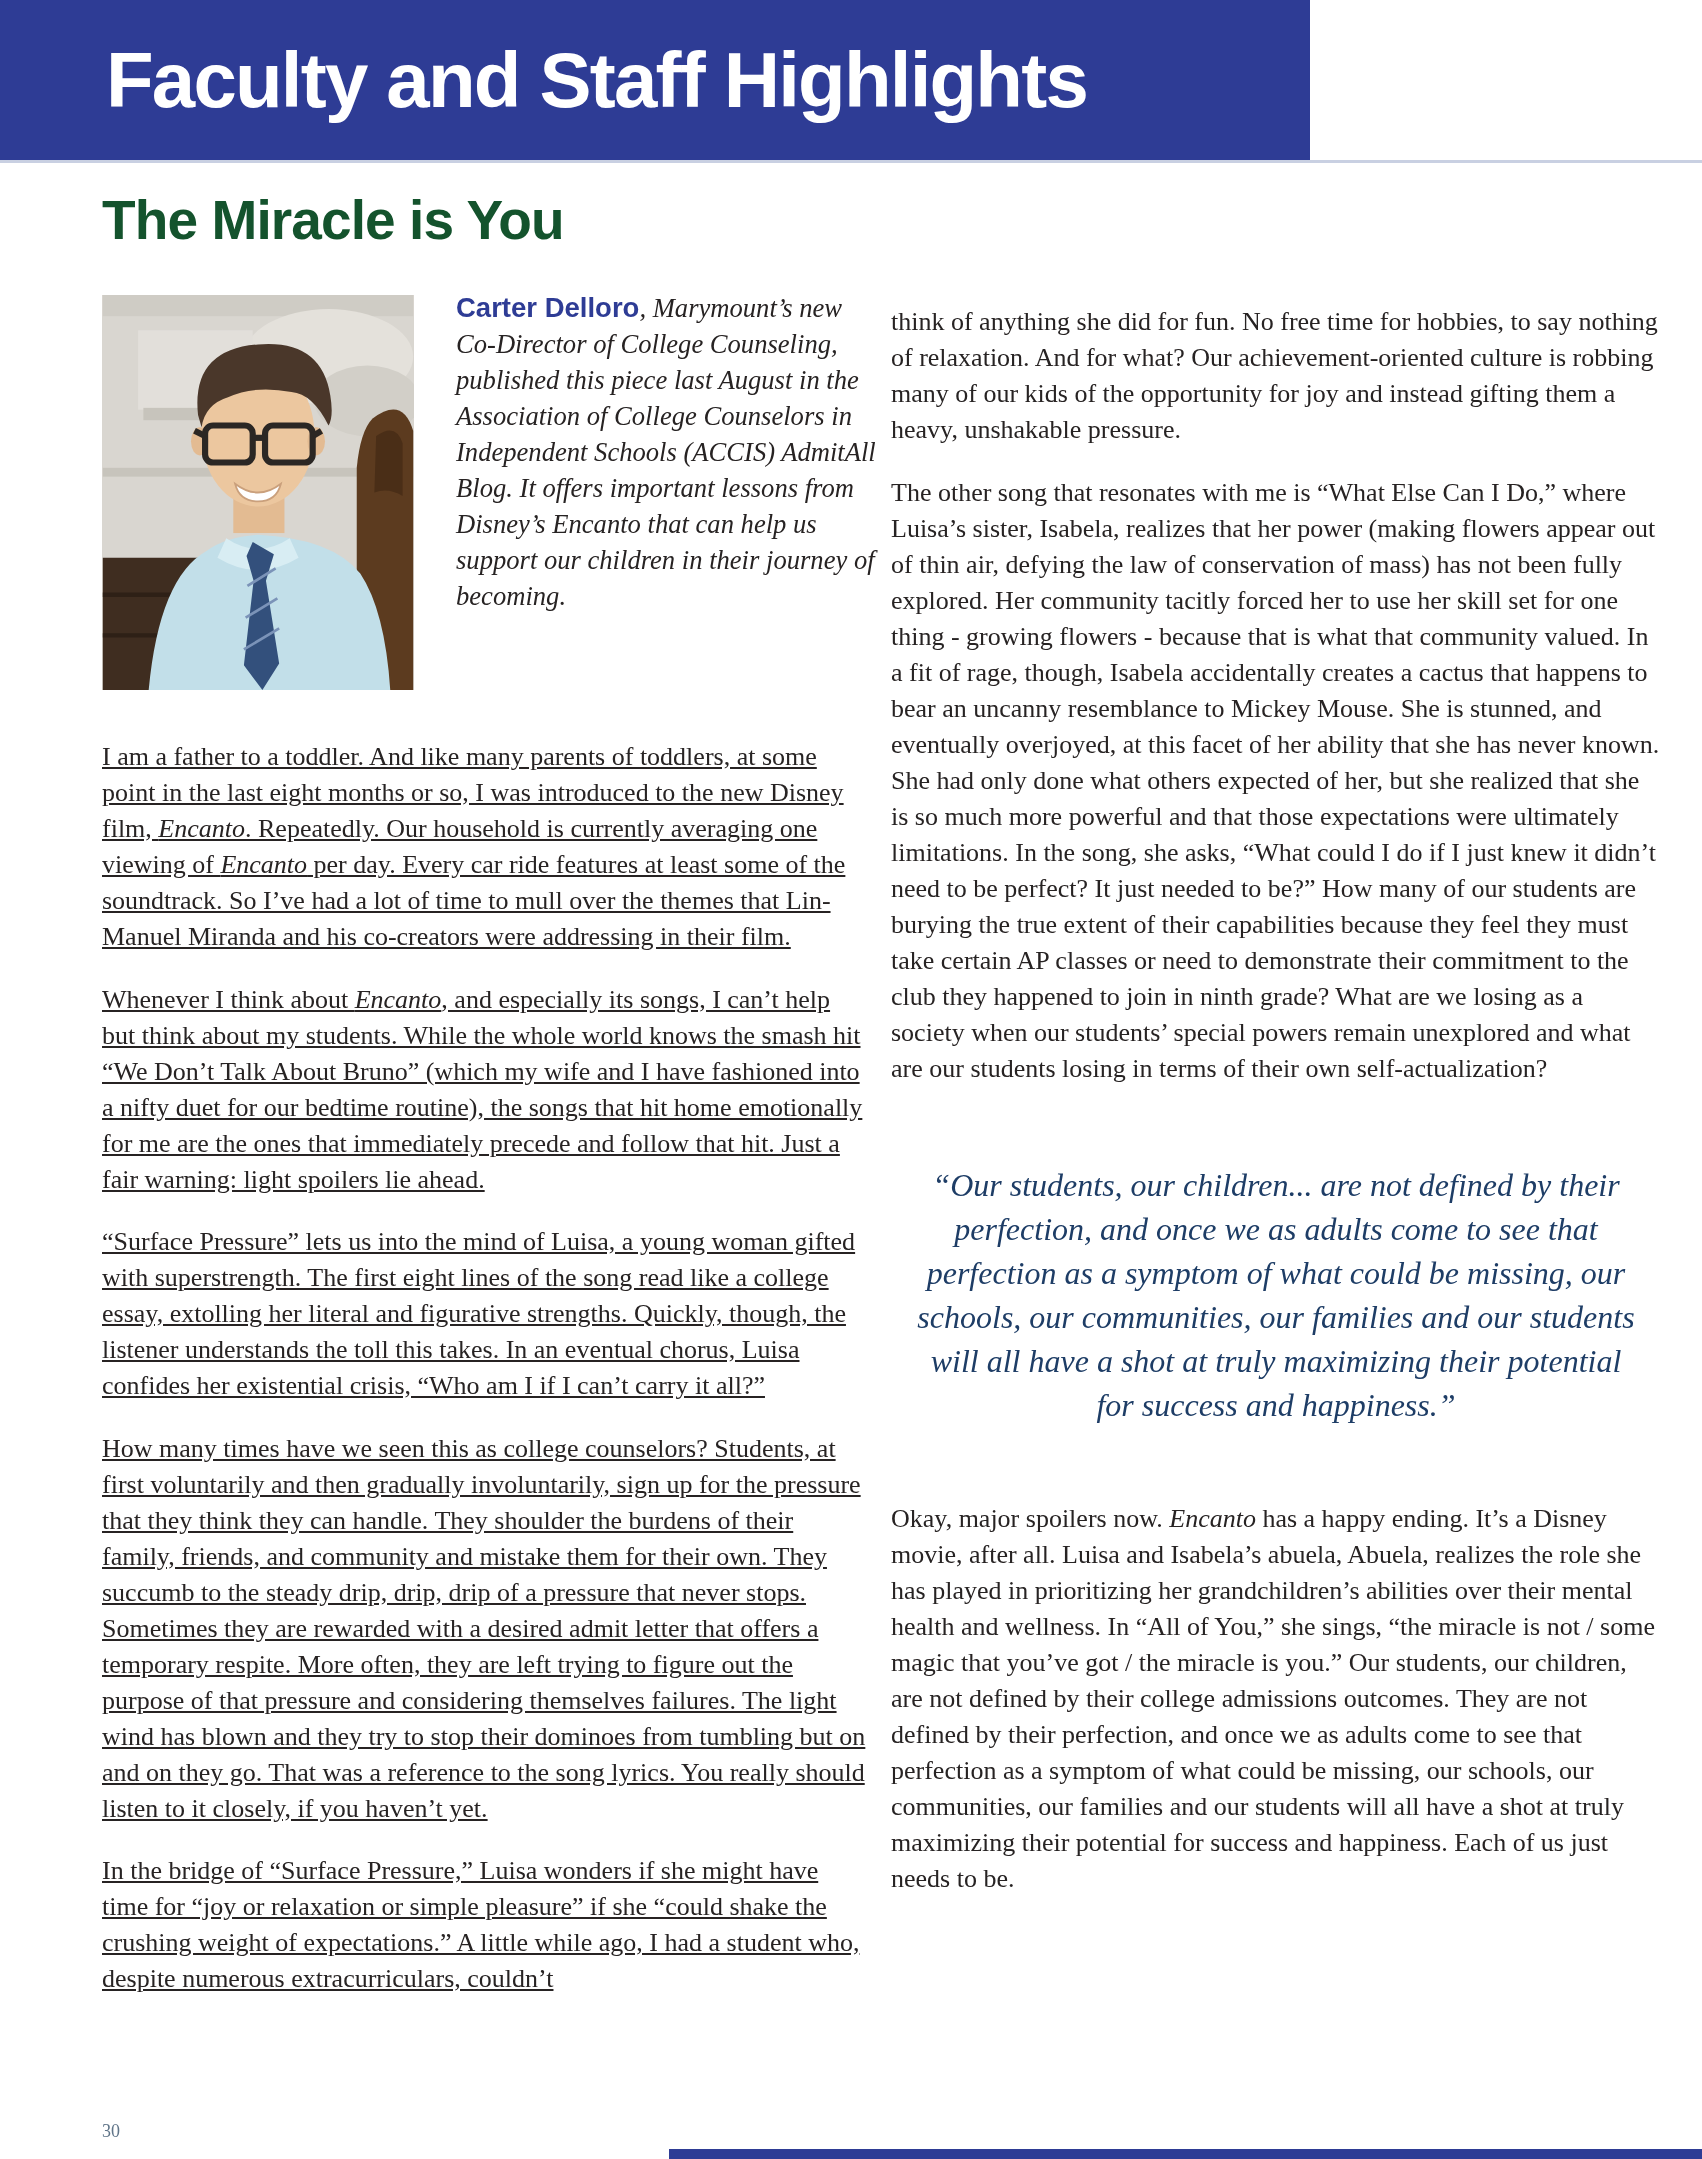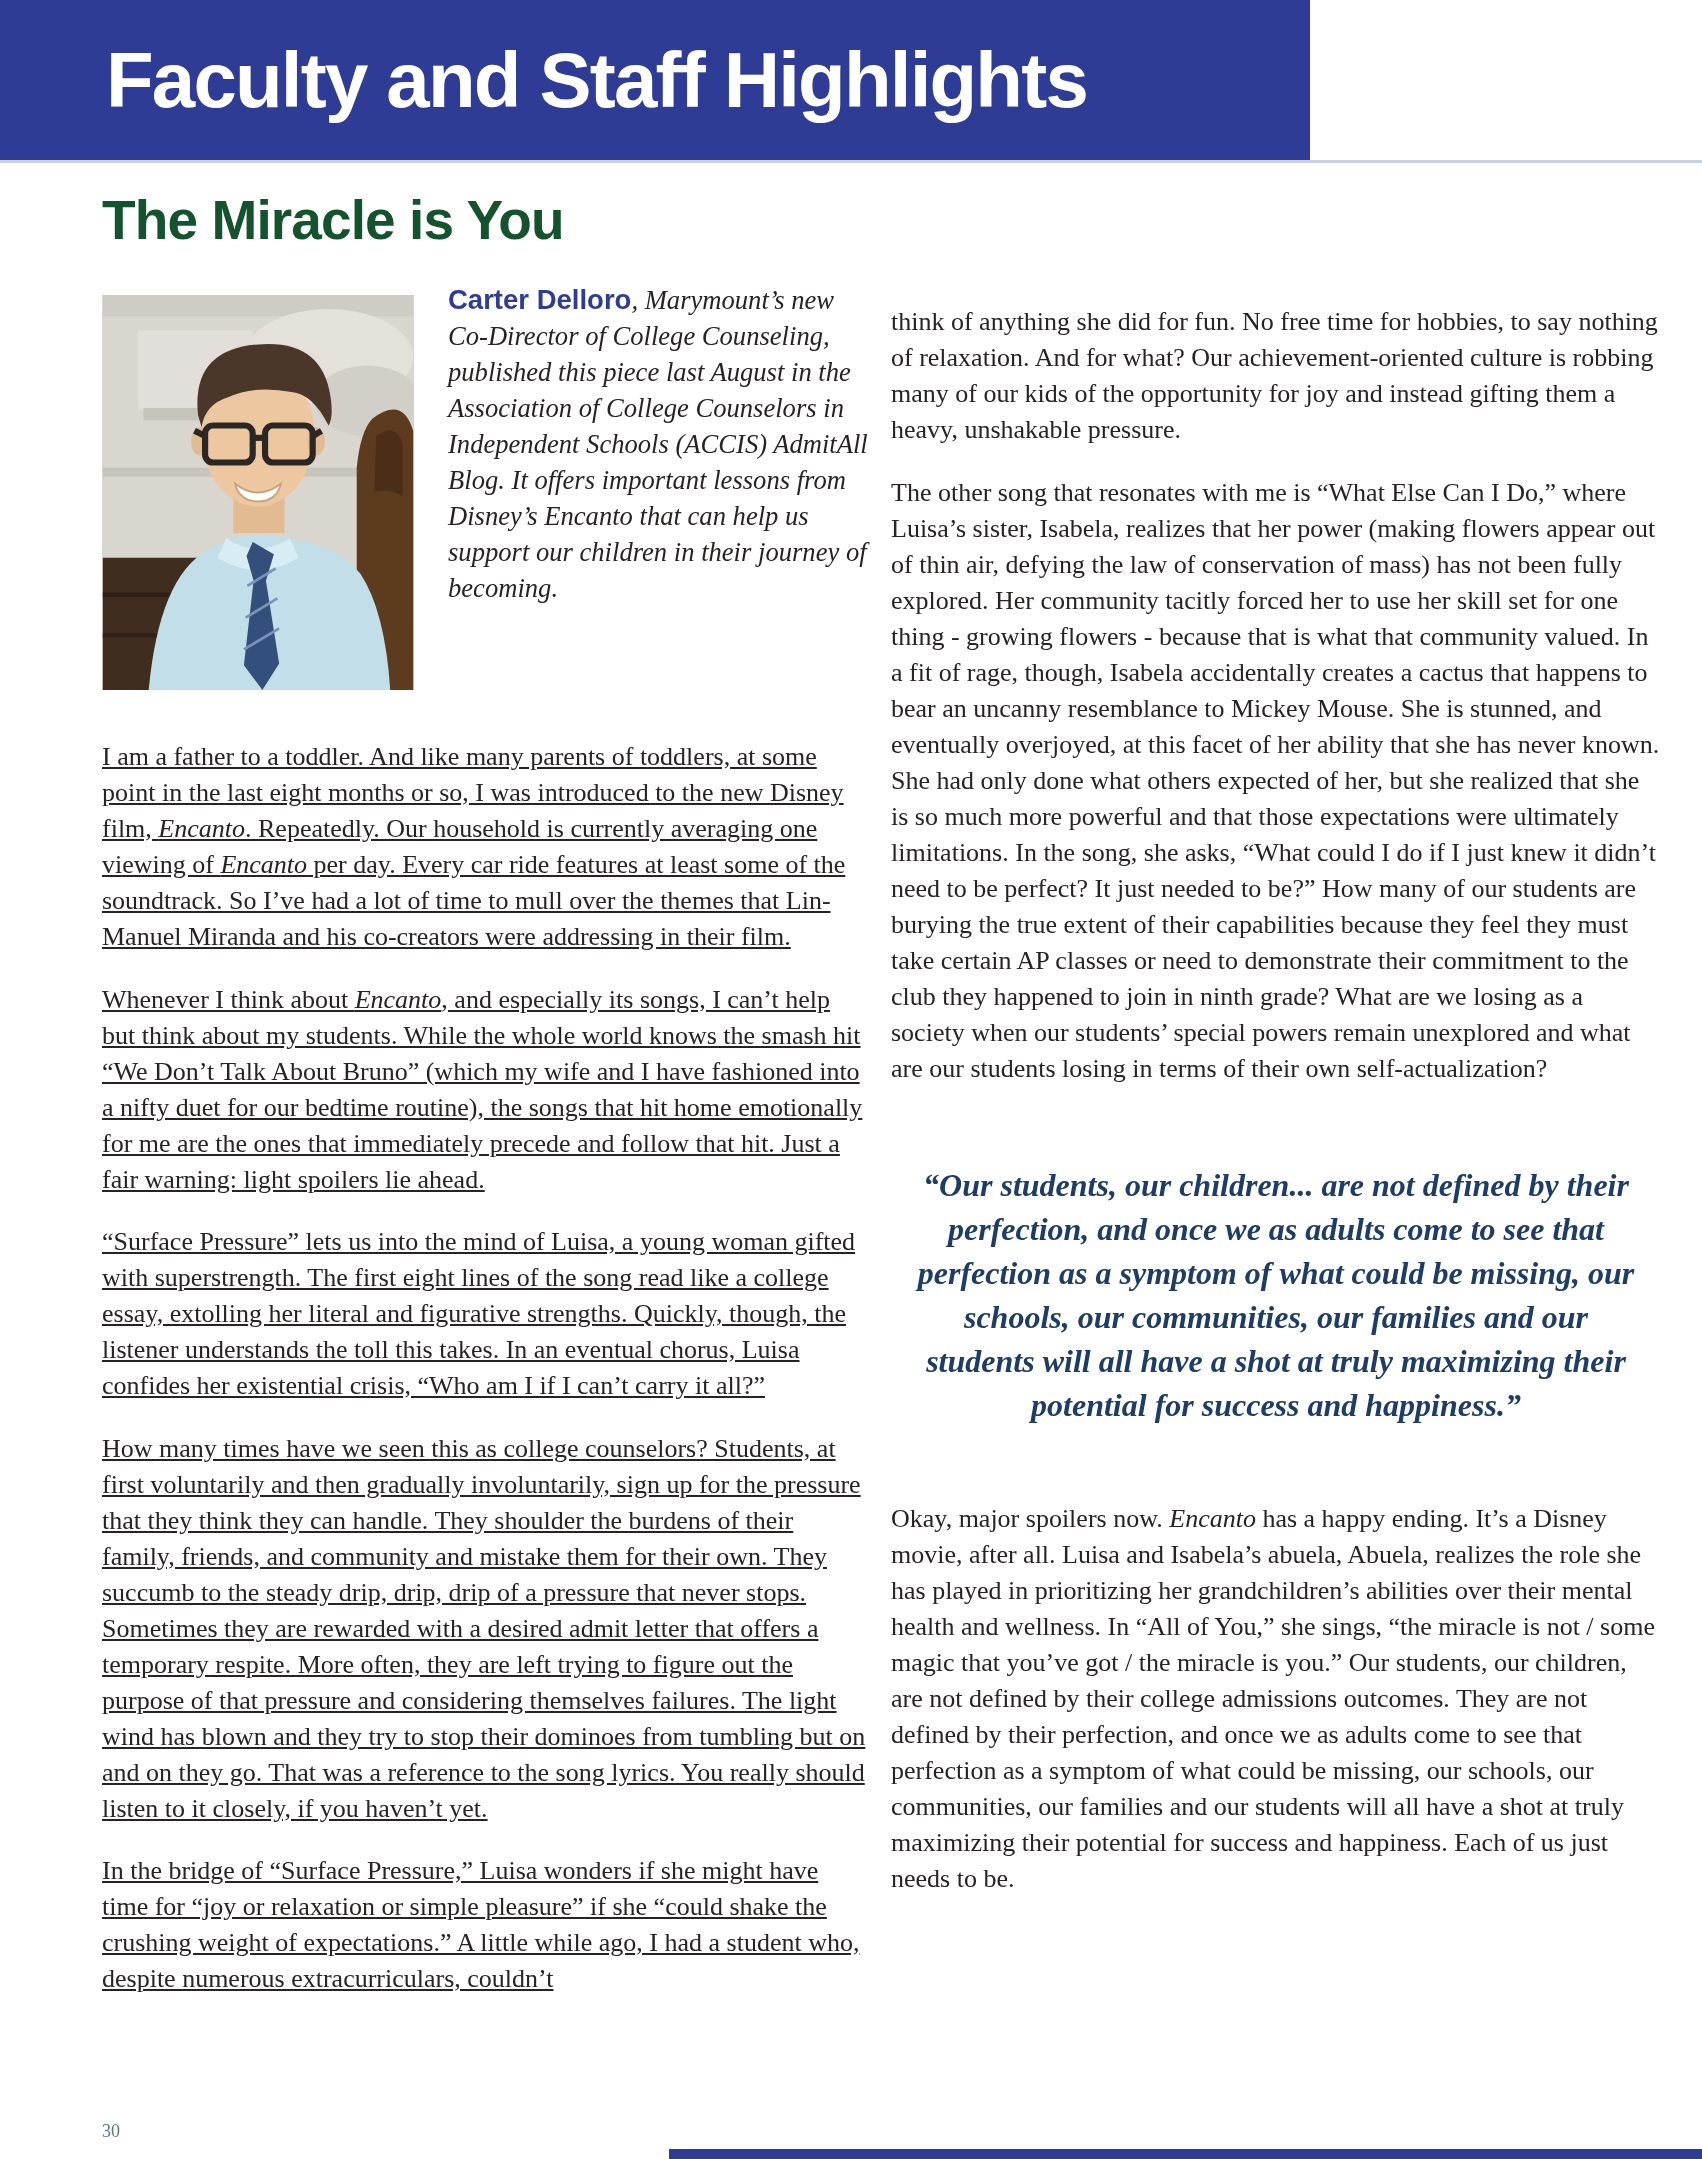--- a/index.html
+++ b/index.html
@@ -24,33 +24,33 @@
     position:absolute; left:102px; top:188px; margin:0;
     font-family:"Liberation Sans", sans-serif; font-weight:bold;
     font-size:55px; letter-spacing:-0.9px; color:#14532d; white-space:nowrap;
   }
   .photo {
     position:absolute; left:102px; top:295px; width:312px; height:395px;
     overflow:hidden; background:#d9d6d0;
   }
   .photo svg { display:block; width:100%; height:100%; }
   .byline {
-    position:absolute; left:448px; top:282px; width:427px; margin:0;
+    position:absolute; left:448px; top:282px; width:427px; margin:8px;
     font-style:italic; font-size:26.6px; line-height:36px; color:#272323;
   }
   .byline .author-name {
     font-style:normal; font-weight:bold;
     font-family:"Liberation Sans", sans-serif; font-size:27.5px; color:#2e3c95;
   }
   .col { position:absolute; font-size:26px; line-height:36px; color:#272323;margin-top:16px; }
   .col p { margin:0 0 26.6px 0; }
   .col-left  { left:102px;  top:723px; width:764px;text-decoration:underline; }
   .col-right { left:891px; top:288px; width:770px; }
   .pull-quote {
-    font-weight:bold; font-style:italic; font-size:32px; line-height:44px;
+    font-weight:normal; font-style:italic; font-size:32px; line-height:44px;
     color:#1e3d66; text-align:center; margin:76px 21px 74px 21px;
   }
   .page-number {
     position:absolute; left:102px; top:2121px;
     font-size:18px; color:#5f7488;
   }
   .footer-bar {
     position:absolute; left:669px; right:0; bottom:0; height:10.6px;
     background:#2e3c95;
   }

